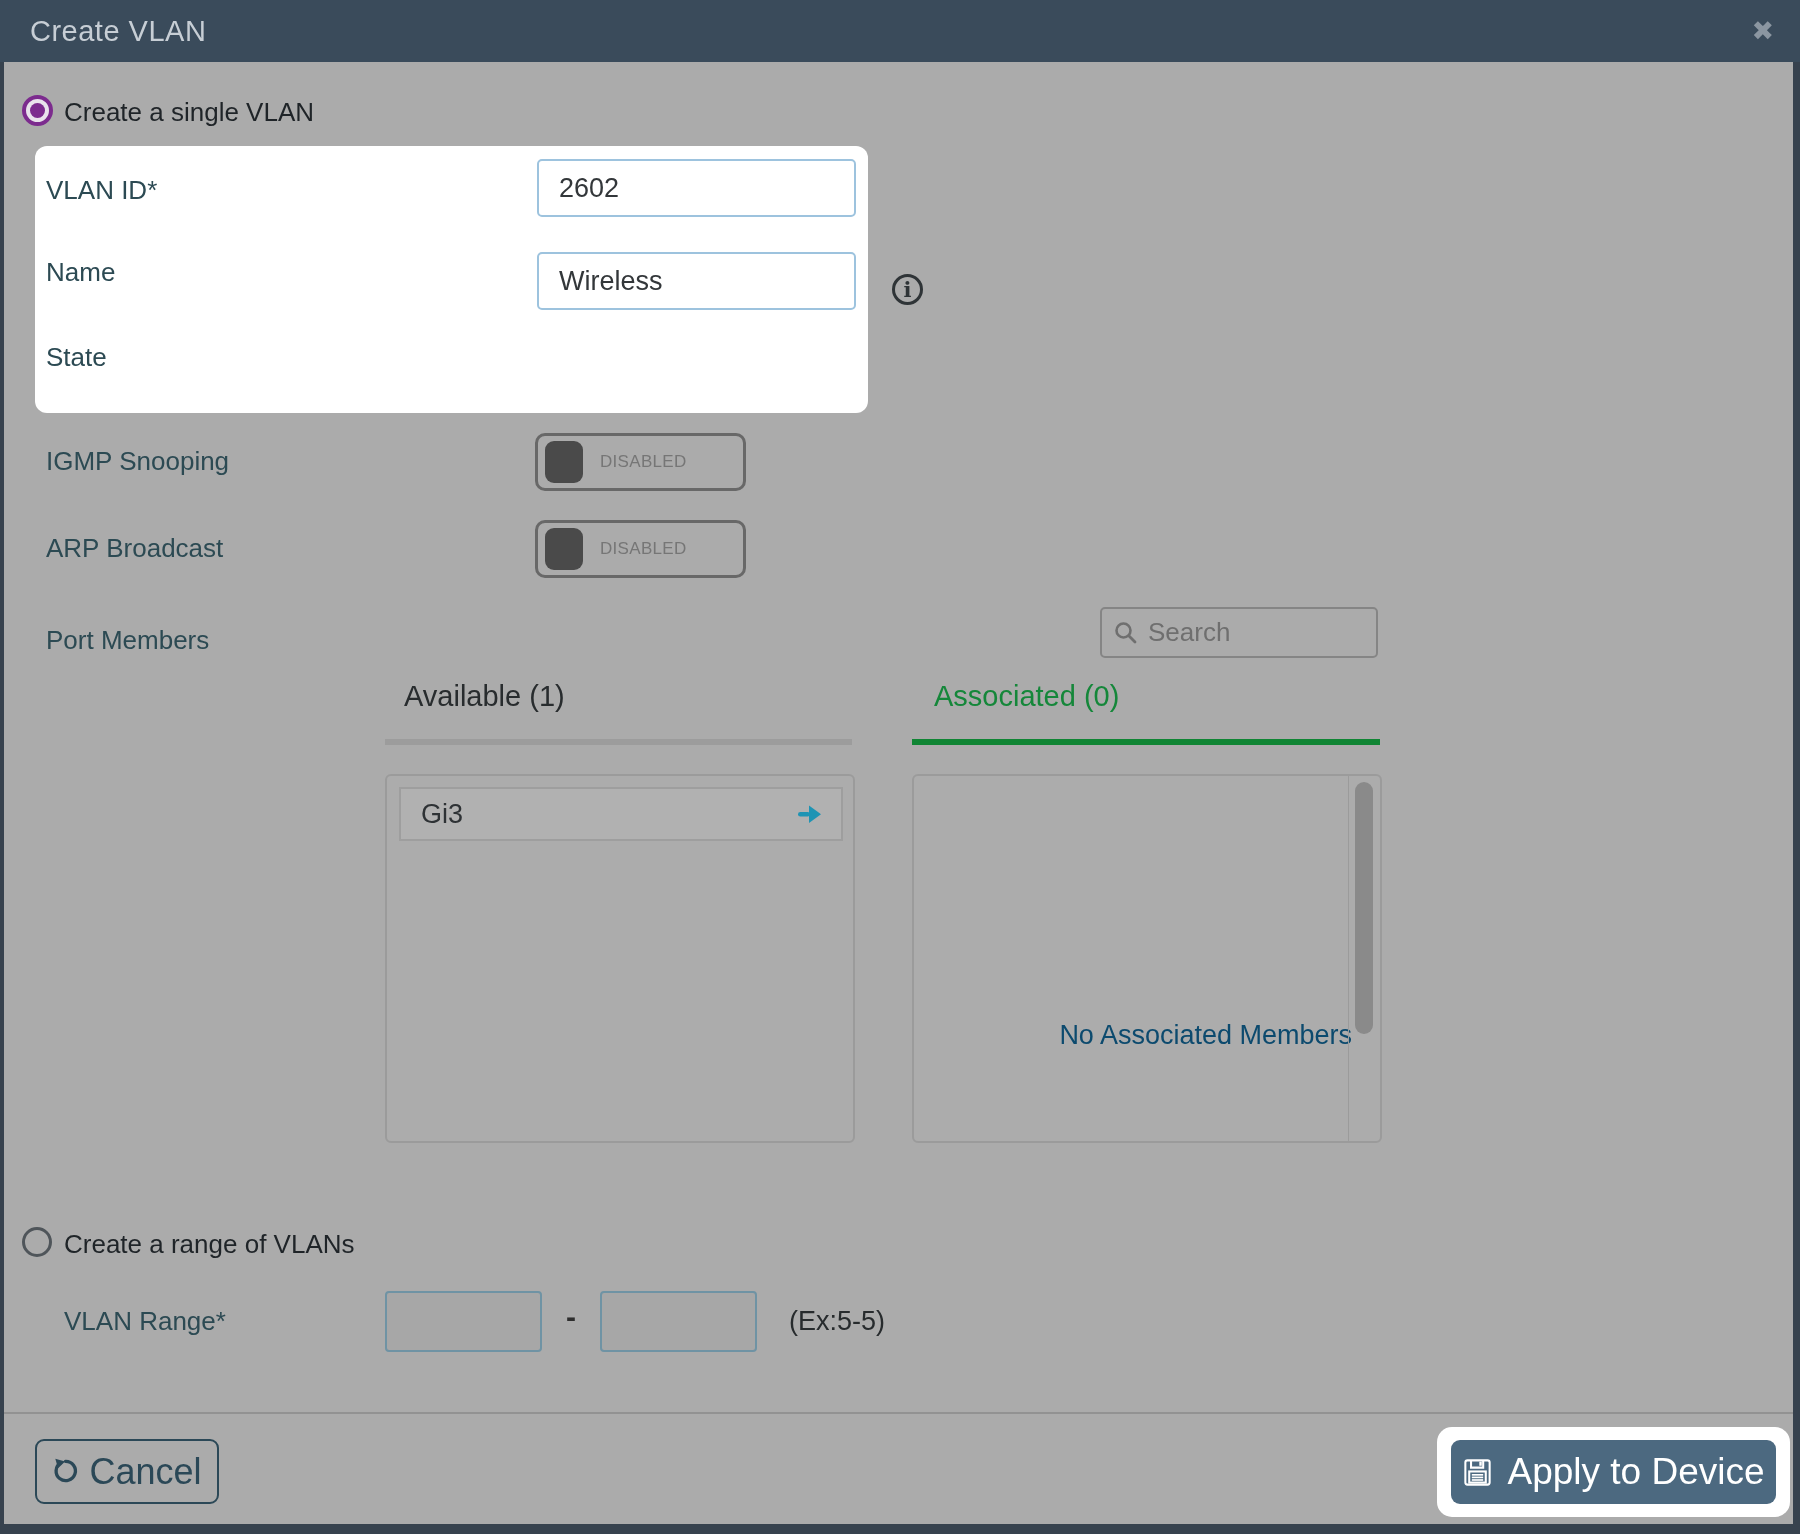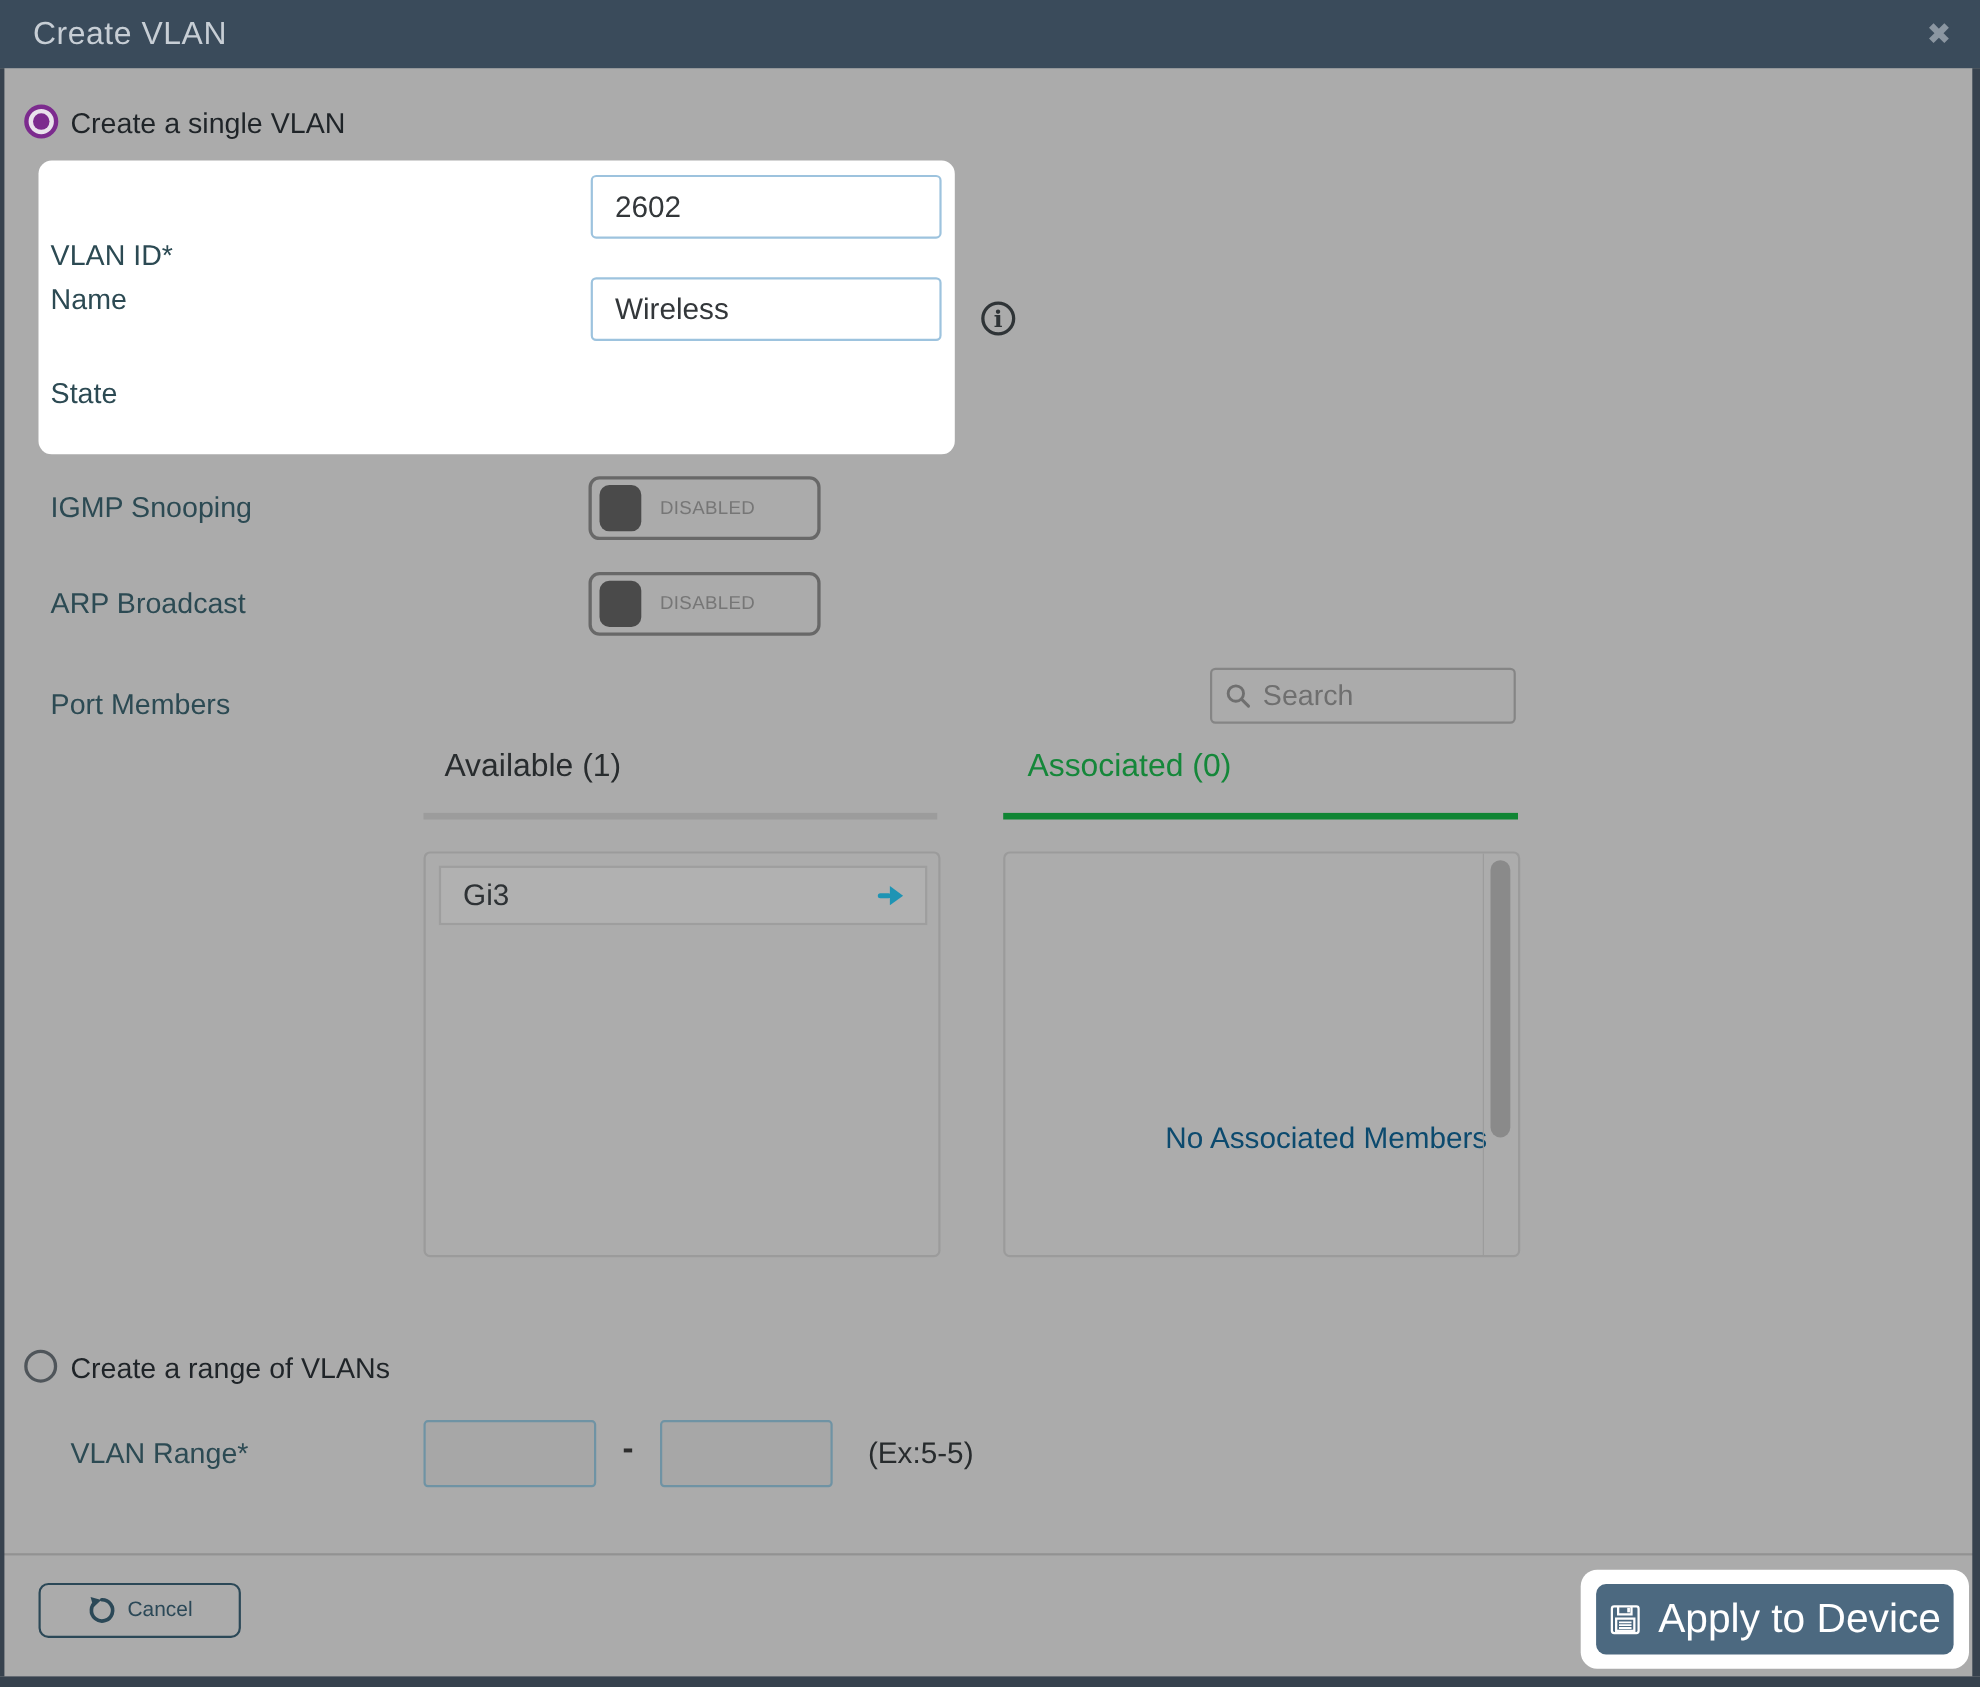--- a/index.html
+++ b/index.html
@@ -85,44 +85,44 @@
 
   
   .range-input { position:absolute; width:157px; height:61px; border:2px solid #6f93a4; border-radius:4px;
                  background:#a7a7a7; font-size:26px; padding:0 12px; outline:none;
                  font-family:"Liberation Sans","DejaVu Sans",sans-serif; color:#333; }
   .range-dash { position:absolute; left:566px; top:1300px; font-size:30px; color:#2e2e2e; font-weight:bold; }
   .range-hint { position:absolute; left:789px; top:1306px; font-size:27px; color:#272b2d; }
 
   
   .footer-divider { position:absolute; left:0; right:0; top:1412px; height:2px; background:#929292; }
-  .cancel-btn { position:absolute; left:35px; top:1439px; width:184px; height:50px; border:2.5px solid #2b4857;
+  .cancel-btn { position:absolute; left:35px; top:1439px; width:184px; height:65px; border:2.5px solid #2b4857;
                 border-radius:9px; background:transparent; display:flex; align-items:center; justify-content:center;
-                gap:10px; color:#2b4857; font-size:19px; cursor:pointer; }
+                gap:10px; color:#2b4857; font-size:36px; cursor:pointer; }
   .apply-btn { position:absolute; left:14px; top:13px; width:325px; height:64px; background:#4c6980;
                border-radius:9px; display:flex; align-items:center; justify-content:center; gap:14px;
                color:#ffffff; font-size:37px; cursor:pointer; }
 </style>
 </head>
 <body>
 
 <div class="dialog">
 
   <div class="titlebar">
     <span class="title">Create VLAN</span>
     <span class="close-x">✖</span>
   </div>
 
   <div class="radio-sel" style="left:22px; top:95px;">
     <div class="dot"></div>
   </div>
   <span class="radio-row-label" style="left:64px; top:97px;">Create a single VLAN</span>
 
   <div class="hl-box" id="hl-fields">
-    <span class="hl-lbl" style="left:11px; top:29px;margin-top:42px;">VLAN ID*</span>
+    <span class="hl-lbl" style="left:11px; top:29px;">VLAN ID*</span>
     <input class="txt-input" style="left: 502px; top: 13px;" type="text" value="2602">
 
     <span class="hl-lbl" style="left:11px; top:111px;">Name</span>
     <input class="txt-input" style="left: 502px; top: 106px;" type="text" value="Wireless">
 
     <span class="hl-lbl" style="left:11px; top:196px;">State</span>
   </div>
 
   <div class="info-icon">
       <span>i</span>

